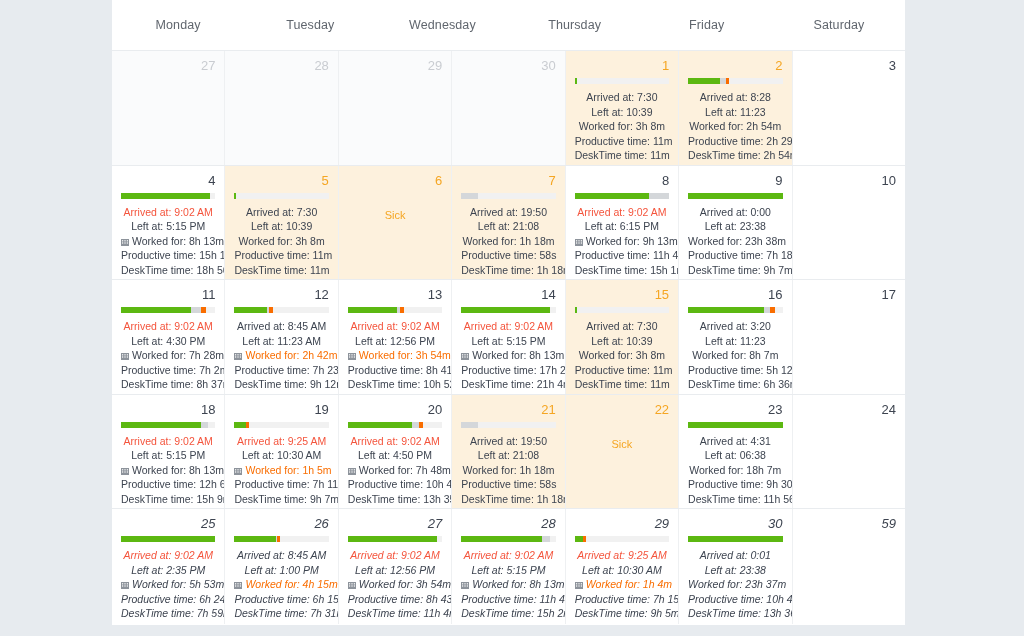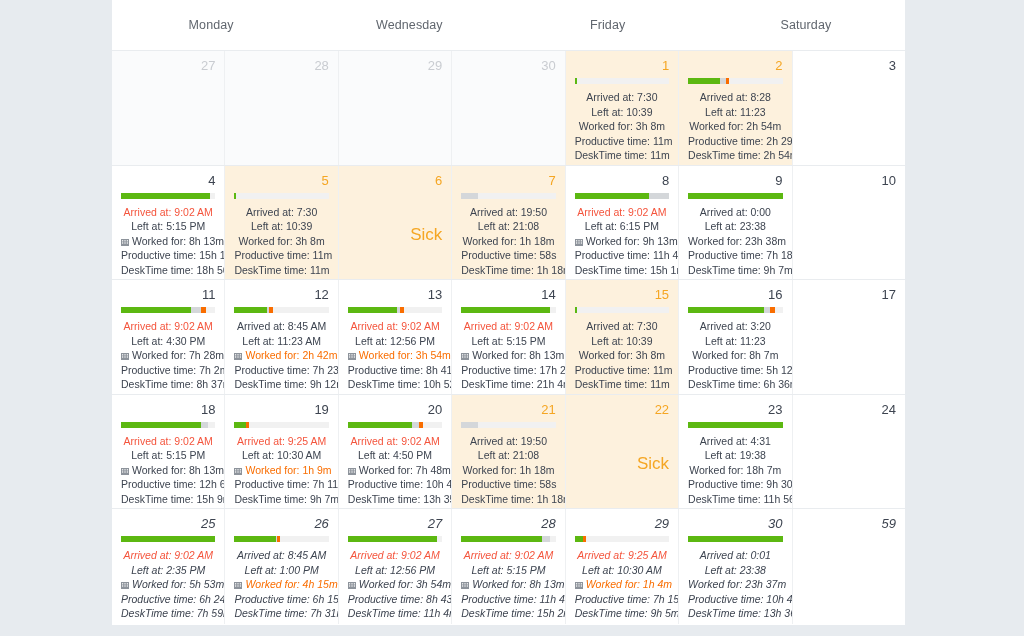--- a/index.html
+++ b/index.html
@@ -102,34 +102,36 @@
     display: inline-block;
     width: 8px;
     height: 8px;
     margin-right: 3px;
     vertical-align: -1px;
     position: relative;
   }
   .office-icon svg { display: block; }
 
   .sick-label {
-    margin-top: 36px;
-    text-align: right;
-    font-size: 17px;
+    margin-top: 20px;
+    text-align: center;
+    font-size: 11px;
     color: #f5a623;
   }
 </style>
 </head>
 <body>
 
 <div id="calendar-card">
 
   <div id="weekday-header">
       <div class="weekday-cell">Monday</div>
+      <div class="weekday-cell">Tuesday</div>
       <div class="weekday-cell">Wednesday</div>
+      <div class="weekday-cell">Thursday</div>
       <div class="weekday-cell">Friday</div>
       <div class="weekday-cell">Saturday</div>
     </div>
 
   <div id="weeks-grid">
       <div class="week-row">
         <div class="day-cell other-month">
           <div class="day-number muted">27</div>
         </div>
         <div class="day-cell other-month">
@@ -433,21 +435,21 @@
             <div class="line red"><span>Arrived at: 9:25 AM</span></div>
             <div class="line"><span>Left at: 10:30 AM</span></div>
             <div class="line orange"><span class="office-icon"><svg width="8" height="8" viewBox="0 0 8 8">
                   <rect x="0" y="1" width="8" height="7" fill="#8d939b"></rect>
                   <rect x="1" y="2.2" width="1.2" height="1.2" fill="#ffffff"></rect>
                   <rect x="3.4" y="2.2" width="1.2" height="1.2" fill="#ffffff"></rect>
                   <rect x="5.8" y="2.2" width="1.2" height="1.2" fill="#ffffff"></rect>
                   <rect x="1" y="4.4" width="1.2" height="1.2" fill="#ffffff"></rect>
                   <rect x="3.4" y="4.4" width="1.2" height="1.2" fill="#ffffff"></rect>
                   <rect x="5.8" y="4.4" width="1.2" height="1.2" fill="#ffffff"></rect>
-                </svg></span><span>Worked for: 1h 9m</span></div>
+                </svg></span><span>Worked for: 1h 5m</span></div>
             <div class="line"><span>Productive time: 7h 11m</span></div>
             <div class="line"><span>DeskTime time: 9h 7m</span></div>
           </div>
         </div>
         <div class="day-cell">
           <div class="day-number">20</div>
           <div class="bar">
             <div class="seg-green" style="width: 68%;"></div>
             <div class="seg-gray" style="width: 7%;"></div>
             <div class="seg-orange" style="width: 5%;"></div>
@@ -487,21 +489,21 @@
           <div class="day-number accent">22</div>
           <div class="sick-label">Sick</div>
         </div>
         <div class="day-cell">
           <div class="day-number">23</div>
           <div class="bar">
             <div class="seg-green" style="width: 100%;"></div>
           </div>
           <div class="details">
             <div class="line"><span>Arrived at: 4:31</span></div>
-            <div class="line"><span>Left at: 19:38</span></div>
+            <div class="line"><span>Left at: 06:38</span></div>
             <div class="line"><span>Worked for: 18h 7m</span></div>
             <div class="line"><span>Productive time: 9h 30m</span></div>
             <div class="line"><span>DeskTime time: 11h 56m</span></div>
           </div>
         </div>
         <div class="day-cell">
           <div class="day-number">24</div>
         </div>
       </div>
       <div class="week-row">

